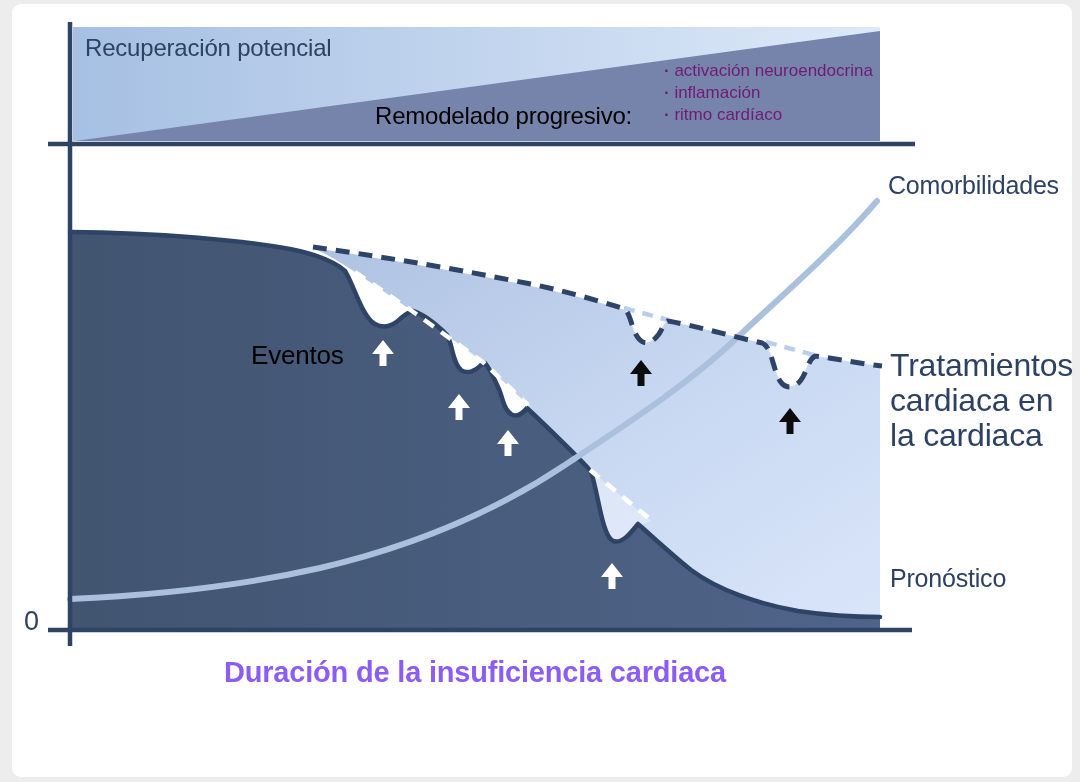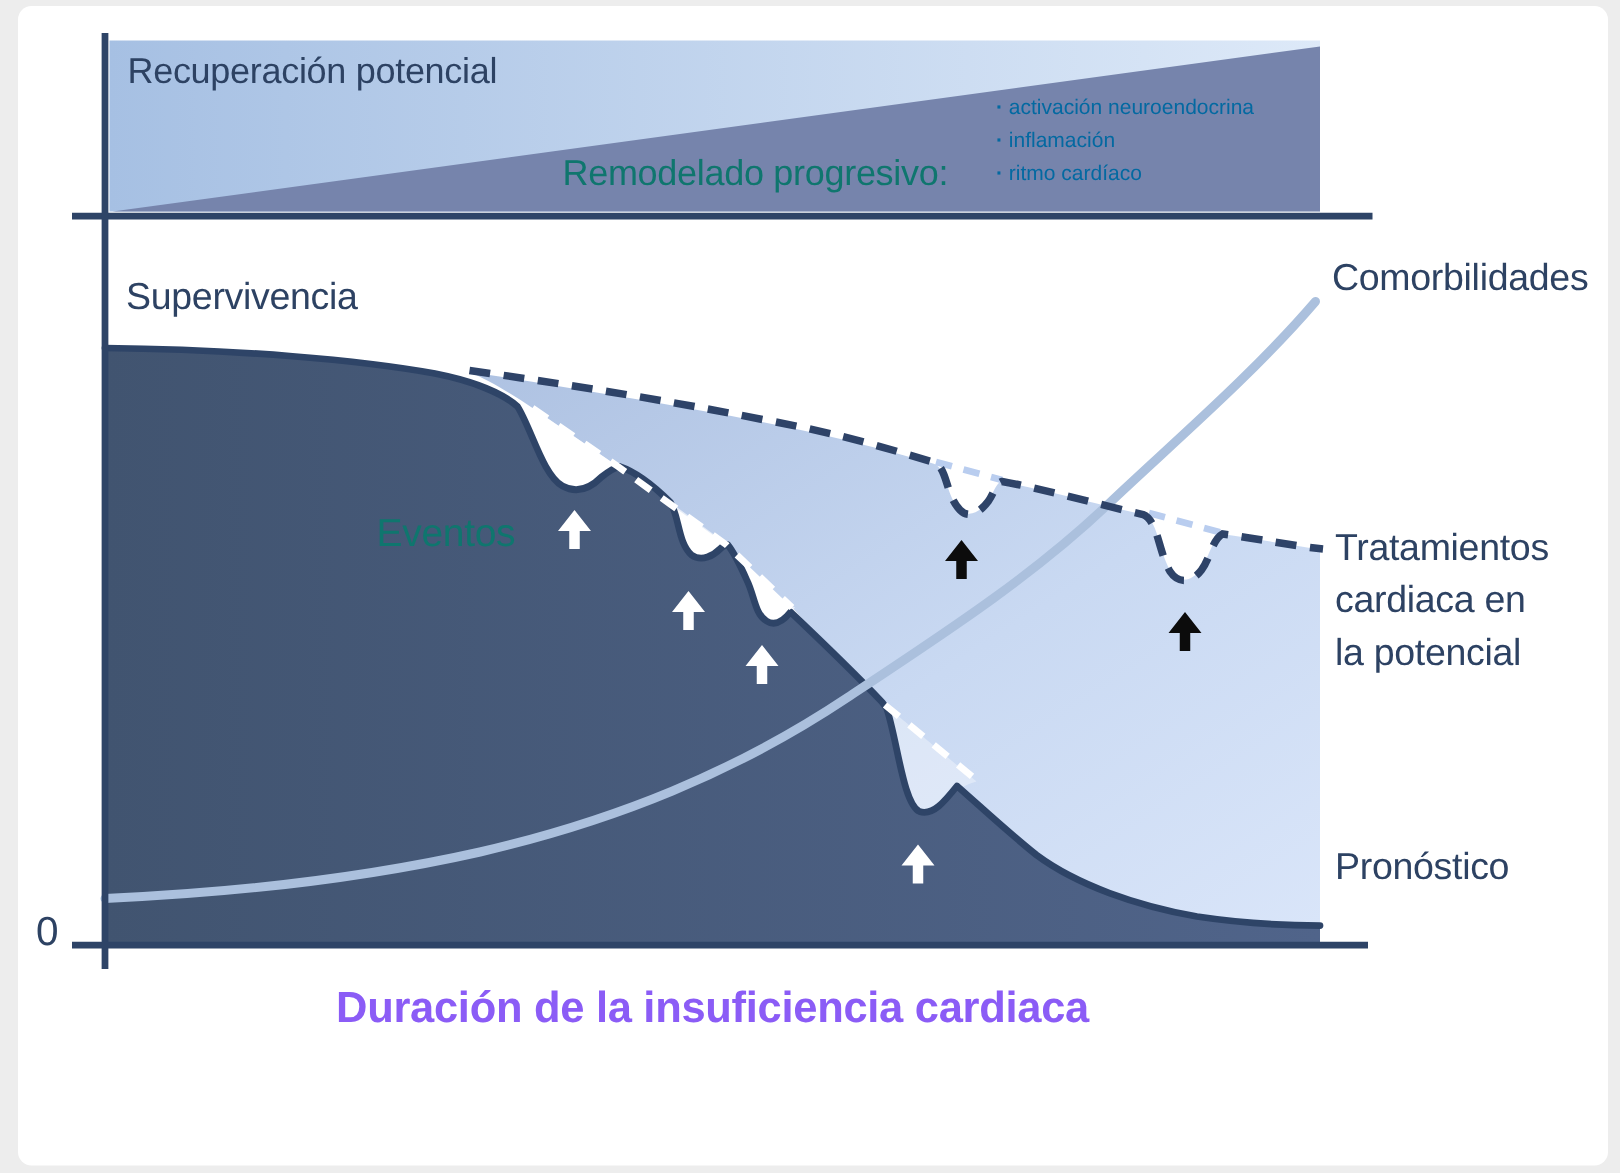--- a/index.html
+++ b/index.html
@@ -1,24 +1,24 @@
 <!DOCTYPE html>
 <html><head>
 <meta charset="utf-8">
 <style>
   html,body{margin:0;padding:0;background:#ededed;}
   .stage{position:relative;width:1080px;height:782px;background:#ededed;overflow:hidden;
          font-family:"Liberation Sans",sans-serif;}
   .stage svg{position:absolute;left:0;top:0;}
   .lbl{position:absolute;color:#2d4263;letter-spacing:-0.2px;white-space:nowrap;}
-  .white{color:#0f766e;}
+  .white{color:#000000;}
   .fs24{font-size:24px;} .fs25{font-size:25px;} .fs26{font-size:26px;} .fs27{font-size:27px;}
-  .bullets{position:absolute;left:664px;top:60px;color:#0369a1;font-size:14px;line-height:22px;}
+  .bullets{position:absolute;left:664px;top:60px;color:#701a75;font-size:17px;line-height:22px;}
   .bullets .b::before{content:"· ";font-weight:bold;}
-  .treat{position:absolute;left:890px;top:348px;color:#2d4263;font-size:25px;line-height:35px;letter-spacing:-0.2px;}
+  .treat{position:absolute;left:890px;top:348px;color:#2d4263;font-size:32px;line-height:35px;letter-spacing:-0.2px;}
   .xtitle{position:absolute;left:70px;top:656px;width:810px;text-align:center;
           color:#8b5cf6;font-size:29px;font-weight:700;letter-spacing:-0.2px;}
   .attrib{position:absolute;right:87px;top:733px;color:#3c5174;font-size:21px;letter-spacing:-0.2px;white-space:nowrap;}
   .attrib .it{font-style:italic;}
   .attrib .sup{font-size:13px;vertical-align:super;}
 </style>
 </head>
 <body>
 
 <div class="stage">
@@ -118,25 +118,24 @@
   </svg>
 
   <div class="lbl fs24" style="left:85px;top:34px;">Recuperación potencial</div>
   <div class="lbl fs24 white" style="left:375px;top:102px;">Remodelado progresivo:</div>
   <div class="bullets">
     <div class="b">activación neuroendocrina</div>
     <div class="b">inflamación</div>
     <div class="b">ritmo cardíaco</div>
   </div>
 
-  <div class="lbl fs25" style="left:84px;top:184px;">Supervivencia</div>
   <div class="lbl fs25" style="left:888px;top:171px;">Comorbilidades</div>
   <div class="lbl fs26 white" style="left:251px;top:340px;">Eventos</div>
   <div class="treat">
     <div>Tratamientos</div>
     <div>cardiaca en</div>
-    <div>la potencial</div>
+    <div>la cardiaca</div>
   </div>
   <div class="lbl fs25" style="left:890px;top:564px;text-align:center;">Pronóstico</div>
   <div class="lbl fs27" style="left:24px;top:606px;">0</div>
   <div class="xtitle">Duración de la insuficiencia cardiaca</div>
 
 </div>
 
 </body></html>

